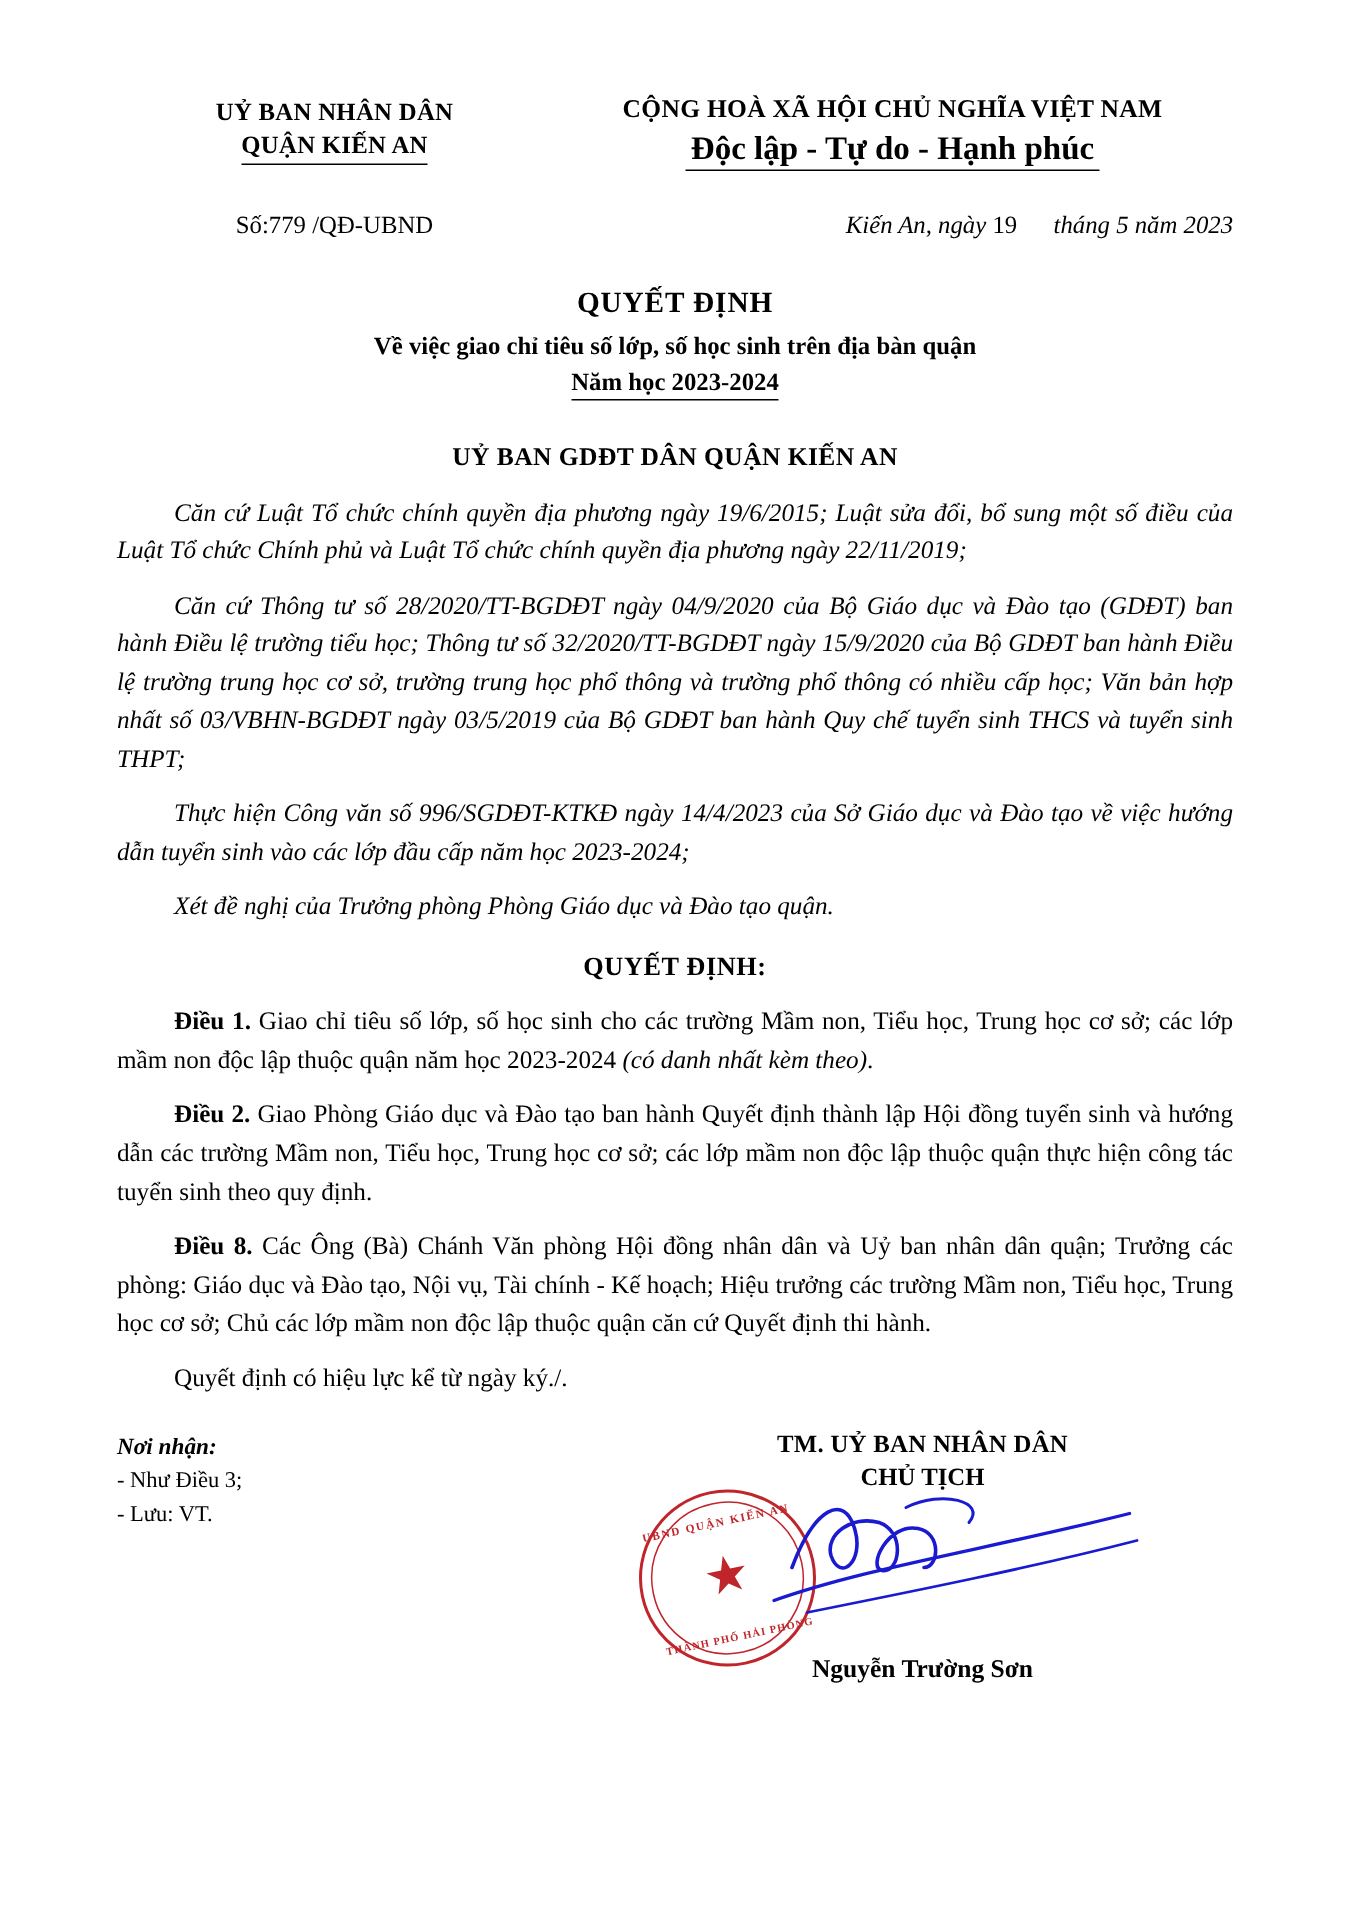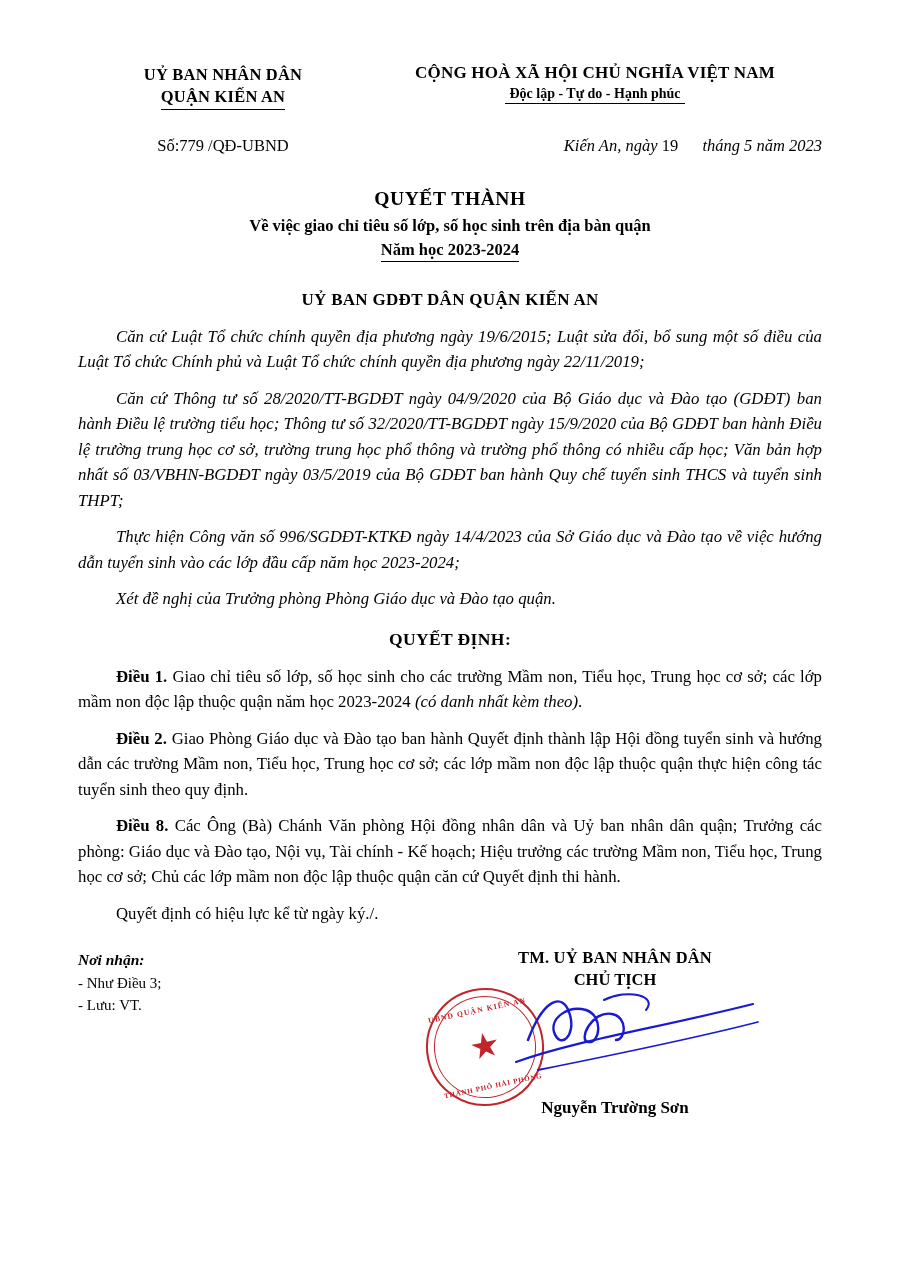--- a/index.html
+++ b/index.html
@@ -52,21 +52,21 @@
     padding-bottom: 1px;
   }
   .nation-line {
     font-weight: bold;
     font-size: 17px;
     letter-spacing: 0.2px;
     line-height: 1.32;
   }
   .motto {
     font-weight: bold;
-    font-size: 14px;
+    font-size: 22px;
     display: inline-block;
     border-bottom: 1.3px solid #000;
     padding: 0 4px 1px 4px;
     margin-top: 2px;
   }
 
   
   .numdate {
     display: flex;
     flex-direction: row;
@@ -255,21 +255,21 @@
     <div class="numdate-left">Số:779 /QĐ-UBND</div>
     <div class="numdate-right">
       <span>Kiến An, ngày</span>
       <span class="day">19</span>
       <span class="sep"></span>
       <span>tháng 5 năm 2023</span>
     </div>
   </div>
 
   <div class="title-block">
-    <div class="doc-title">QUYẾT THÀNH</div>
+    <div class="doc-title">QUYẾT ĐỊNH</div>
     <div class="doc-subtitle">Về việc giao chỉ tiêu số lớp, số học sinh trên địa bàn quận</div>
     <div><span class="doc-subtitle2">Năm học 2023-2024</span></div>
   </div>
 
   <div class="issuer">UỶ BAN GDĐT DÂN QUẬN KIẾN AN</div>
 
   <div class="body-text">
     <div class="para italic">Căn cứ Luật Tổ chức chính quyền địa phương ngày 19/6/2015; Luật sửa đổi, bổ sung một số điều của Luật Tổ chức Chính phủ và Luật Tổ chức chính quyền địa phương ngày 22/11/2019;</div>
     <div class="para italic">Căn cứ Thông tư số 28/2020/TT-BGDĐT ngày 04/9/2020 của Bộ Giáo dục và Đào tạo (GDĐT) ban hành Điều lệ trường tiểu học; Thông tư số 32/2020/TT-BGDĐT ngày 15/9/2020 của Bộ GDĐT ban hành Điều lệ trường trung học cơ sở, trường trung học phổ thông và trường phổ thông có nhiều cấp học; Văn bản hợp nhất số 03/VBHN-BGDĐT ngày 03/5/2019 của Bộ GDĐT ban hành Quy chế tuyển sinh THCS và tuyển sinh THPT;</div>
     <div class="para italic">Thực hiện Công văn số 996/SGDĐT-KTKĐ ngày 14/4/2023 của Sở Giáo dục và Đào tạo về việc hướng dẫn tuyển sinh vào các lớp đầu cấp năm học 2023-2024;</div>

